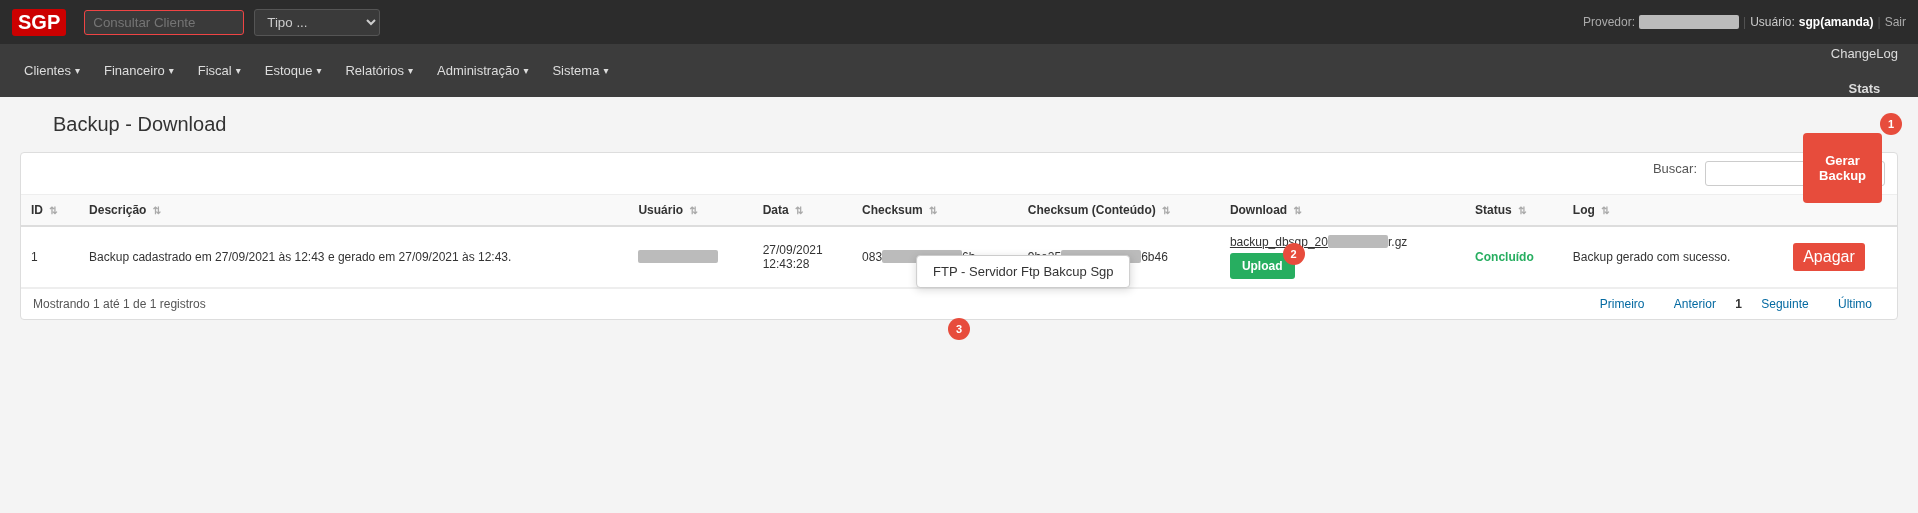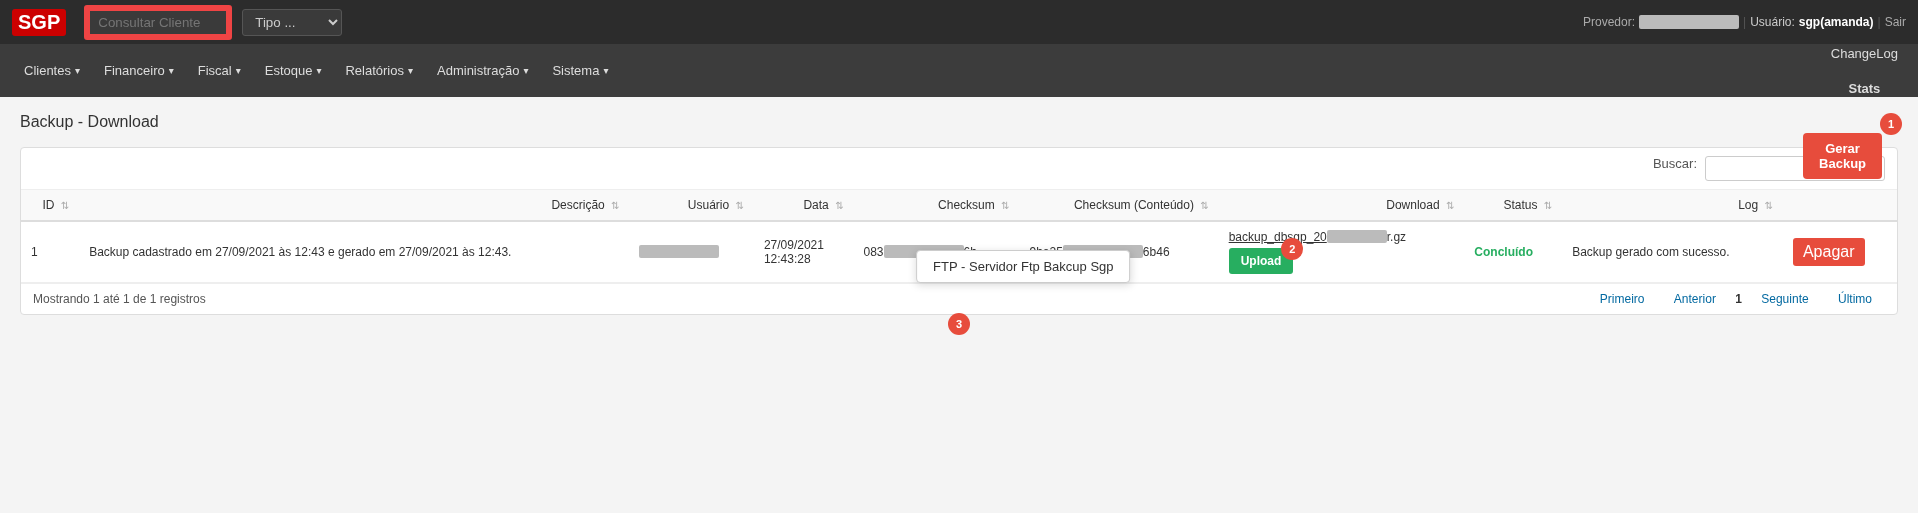--- a/index.html
+++ b/index.html
@@ -18,33 +18,33 @@
       color: white;
       font-weight: bold;
       font-size: 20px;
       margin-right: 8px;
       background: #c00;
       padding: 2px 6px;
       border-radius: 3px;
     }
     .top-search-input {
       background: #3a3a3a;
-      border: 6px solid #ef4444;
+      border: 1px solid #ef4444;
       border-radius: 3px;
       color: #ccc;
       padding: 4px 8px;
-      width: 148px;
+      width: 160px;
     }
     .top-select {
       background: #3a3a3a;
       border: 1px solid #555;
       border-radius: 3px;
       color: #ccc;
       padding: 4px 8px;
-      width: 100px;
+      width: 126px;
     }
     .top-bar-right {
       margin-left: auto;
       display: flex;
       gap: 4px;
       color: #ccc;
       font-size: 12px;
     }
     .top-bar-right .provider { color: #aaa; }
     .top-bar-right .username { color: #fff; font-weight: bold; }
@@ -80,36 +80,37 @@
     .changelog-link { color: #ddd; cursor: pointer; padding: 4px 8px; }
     .stats-link { color: #ddd; cursor: pointer; padding: 4px 8px; font-weight: bold; }
 
     
     .page-content {
       padding: 16px 20px;
       position: relative;
       min-height: 400px;
     }
     .page-title {
-      font-size: 16px;
+      font-size: 20px;
       font-weight: normal;
       color: #333;
       margin-bottom: 16px;
+      margin-left: 33px;
     }
 
     
     .gerar-backup-btn {
       position: absolute;
       top: 20px;
       right: 20px;
       background: #e74c3c;
       color: white;
       border: none;
       border-radius: 4px;
-      padding: 8px 16px;
+      padding: 20px 16px;
       font-size: 13px;
       cursor: pointer;
       font-weight: bold;
     }
 
     
     .badge-circle {
       display: inline-flex;
       align-items: center;
       justify-content: center;
@@ -147,24 +148,24 @@
     table {
       width: 100%;
       border-collapse: collapse;
     }
     thead tr {
       background: #f9f9f9;
       border-bottom: 2px solid #ddd;
     }
     th {
       padding: 8px 10px;
-      text-align: right;
-      font-size: 12px;
-      color: #333;
-      font-weight: normal;
+      text-align: left;
+      font-size: 12px;
+      color: #333;
+      font-weight: bold;
       white-space: nowrap;
     }
     th .sort-icon { color: #aaa; font-size: 10px; margin-left: 3px; }
     td {
       padding: 8px 10px;
       vertical-align: middle;
       border-bottom: 1px solid #eee;
       font-size: 12px;
       color: #333;
     }

